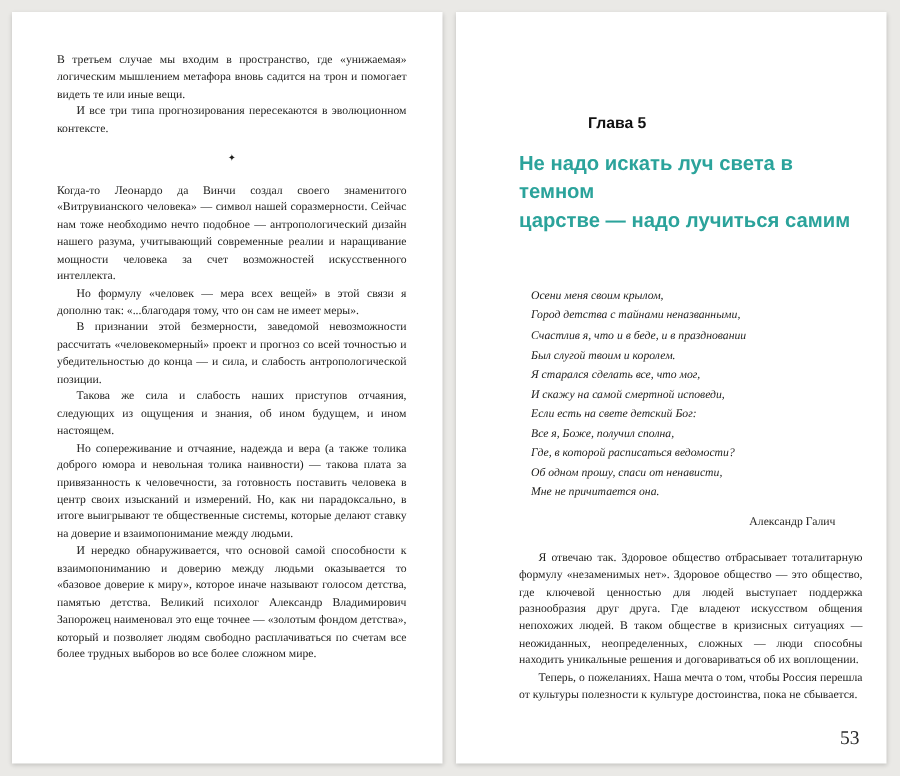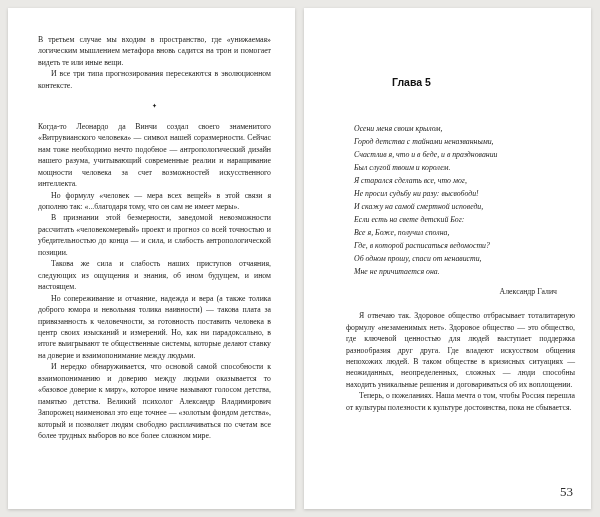--- a/index.html
+++ b/index.html
@@ -99,28 +99,31 @@
       <p class="indent">В признании этой безмерности, заведомой невозможности рассчитать «человекомерный» проект и прогноз со всей точностью и убедительностью до конца — и сила, и слабость антропологической позиции.</p>
       <p class="indent">Такова же сила и слабость наших приступов отчаяния, следующих из ощущения и знания, об ином будущем, и ином настоящем.</p>
       <p class="indent">Но сопереживание и отчаяние, надежда и вера (а также толика доброго юмора и невольная толика наивности) — такова плата за привязанность к человечности, за готовность поставить человека в центр своих изысканий и измерений. Но, как ни парадоксально, в итоге выигрывают те общественные системы, которые делают ставку на доверие и взаимопонимание между людьми.</p>
       <p class="indent">И нередко обнаруживается, что основой самой способности к взаимопониманию и доверию между людьми оказывается то «базовое доверие к миру», которое иначе называют голосом детства, памятью детства. Великий психолог Александр Владимирович Запорожец наименовал это еще точнее — «золотым фондом детства», который и позволяет людям свободно расплачиваться по счетам все более трудных выборов во все более сложном мире.</p>
     </div>
   </div>
 
   <div class="page page-right">
     <div class="chapter-label">Глава 5</div>
 
+    <h1 class="chapter-title" style="color: rgb(43, 163, 155);">
+      <div class="title-line">Не надо искать луч света в темном</div>
+      <div class="title-line">царстве — надо лучиться самим</div>
+    </h1>
 
     <div class="epigraph">
       <div class="poem-line">Осени меня своим крылом,</div>
       <div class="poem-line">Город детства с тайнами неназванными,</div>
       <div class="poem-line">Счастлив я, что и в беде, и в праздновании</div>
       <div class="poem-line">Был слугой твоим и королем.</div>
       <div class="poem-line">Я старался сделать все, что мог,</div>
-      <div class="poem-line">Не просил судьбу ни разу: высвободи!</div>
       <div class="poem-line">И скажу на самой смертной исповеди,</div>
       <div class="poem-line">Если есть на свете детский Бог:</div>
       <div class="poem-line">Все я, Боже, получил сполна,</div>
       <div class="poem-line">Где, в которой расписаться ведомости?</div>
       <div class="poem-line">Об одном прошу, спаси от ненависти,</div>
       <div class="poem-line">Мне не причитается она.</div>
     </div>
 
     <div class="epigraph-author">Александр Галич</div>
 

